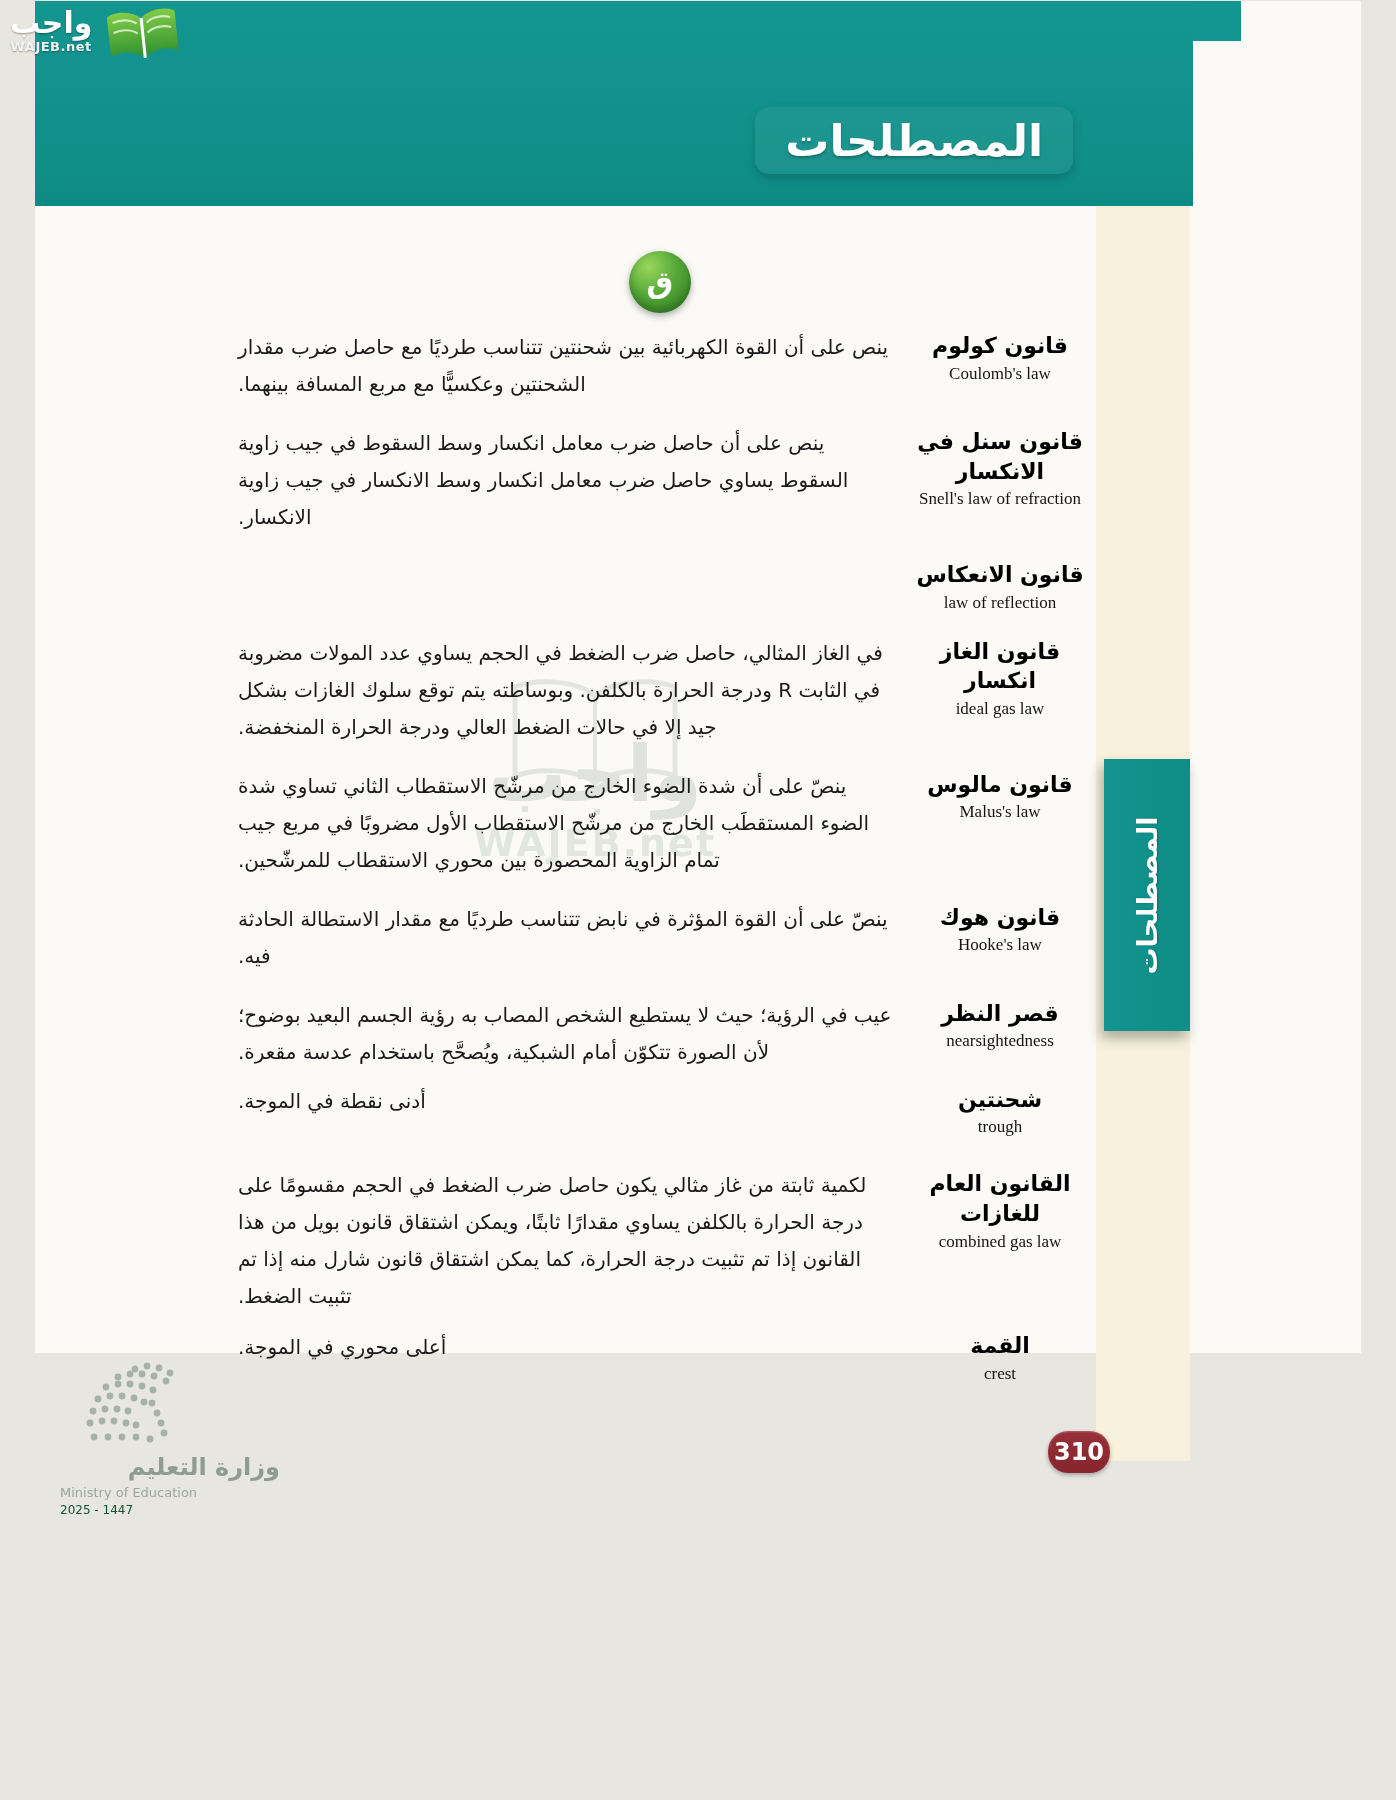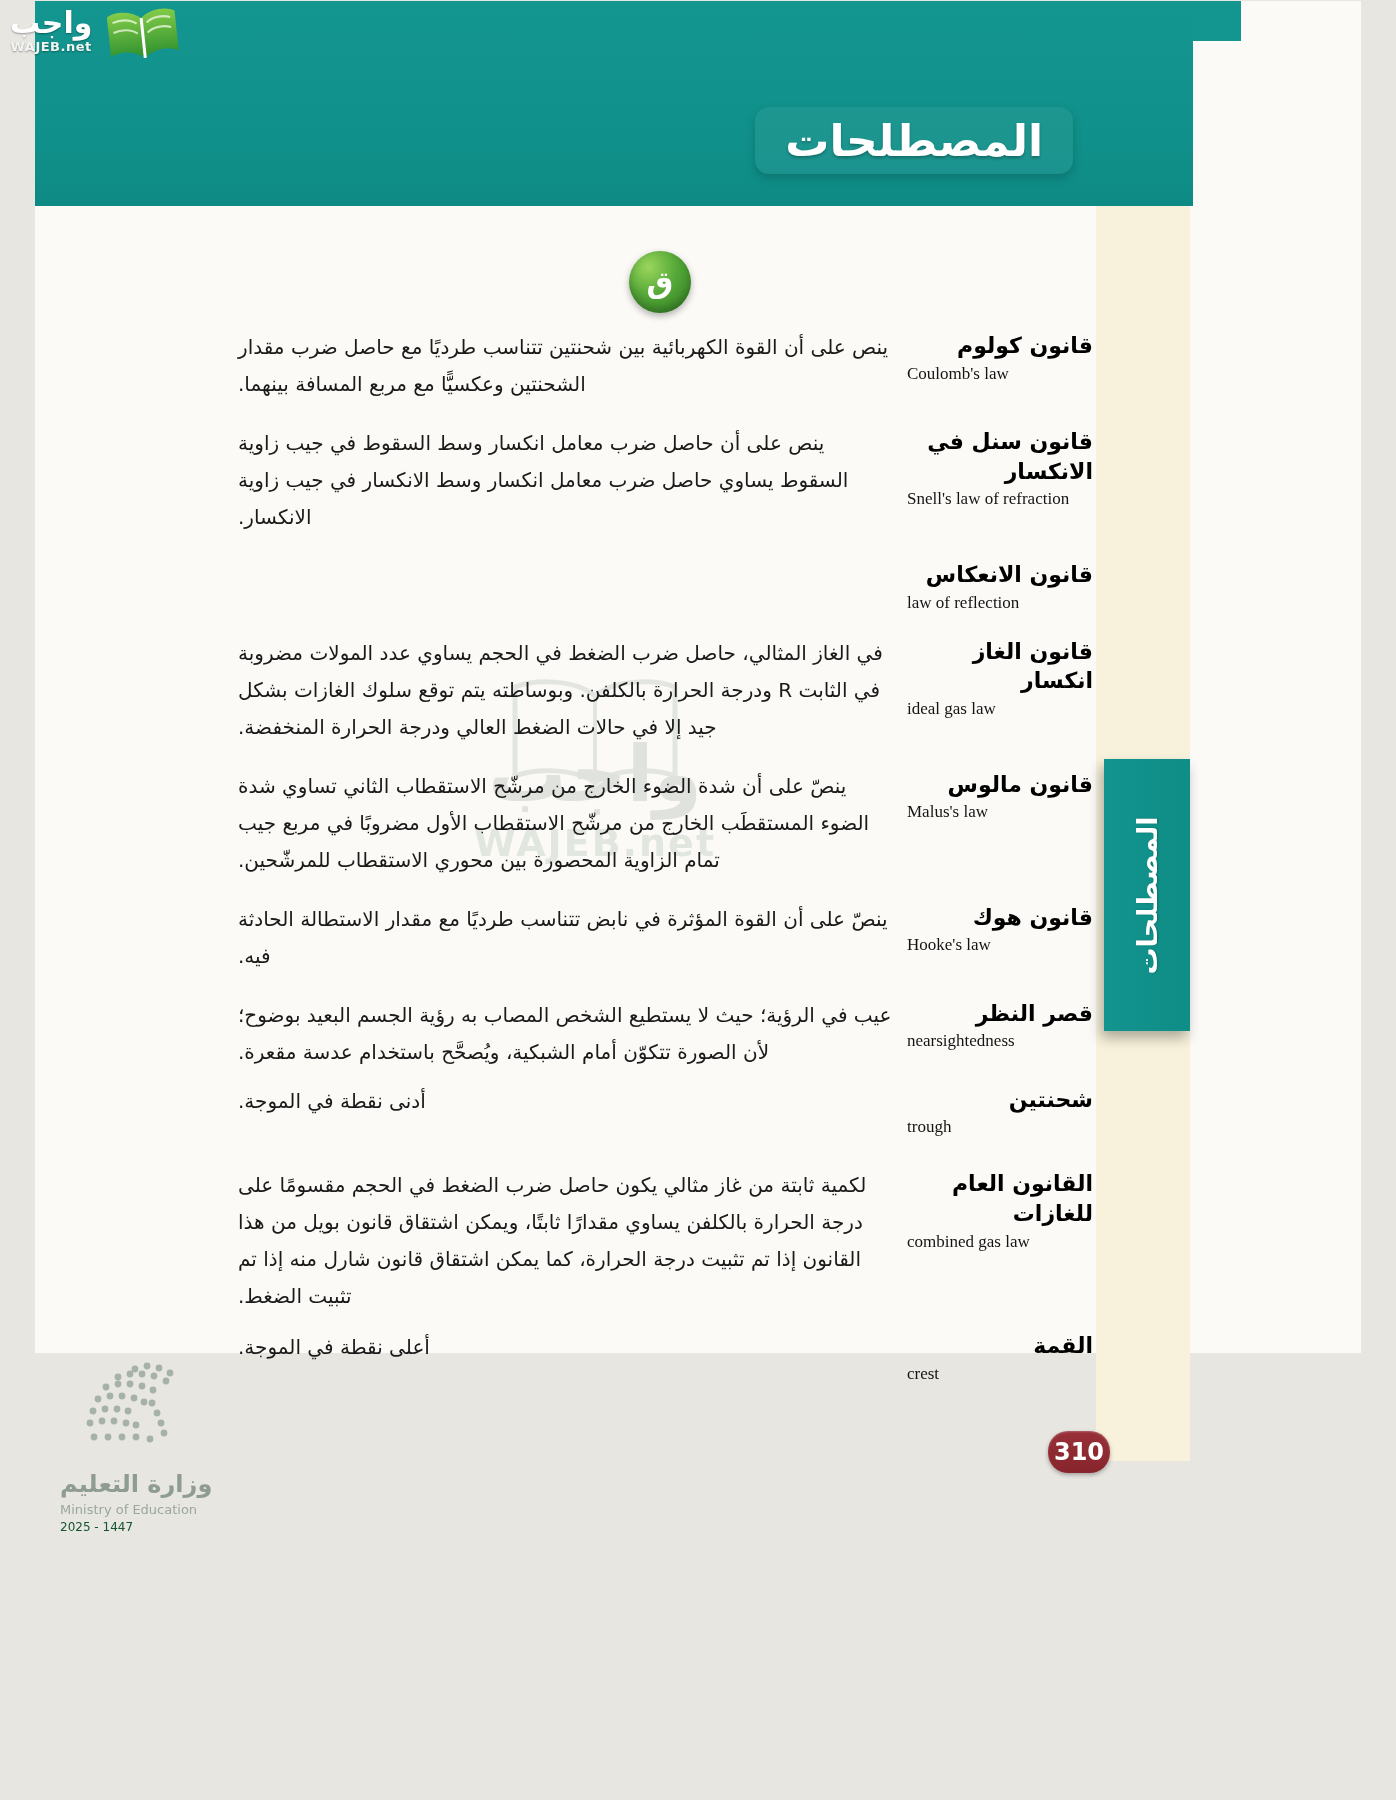--- a/index.html
+++ b/index.html
@@ -65,21 +65,21 @@
     z-index:3;
   }
   
   .glossary {
     position:absolute; left:203px; top:328px;
     width:855px;
     direction:rtl;
     z-index:2;
   }
   .entry { display:flex; gap:14px; margin-bottom:22px; align-items:flex-start; }
-  .term-col { width:186px; flex:none; padding-top:2px; }
+  .term-col { width:186px; flex:none; text-align:center; padding-top:2px; }
   .term-ar {
     font-size:22px; font-weight:bold; color:#000000;
     direction:rtl; line-height:1.35;
   }
   .term-en {
     font-family:"Liberation Serif", serif;
     font-size:17px; color:#141414;
     direction:ltr; white-space:nowrap;
     margin-top:3px;
   }
@@ -124,22 +124,22 @@
     font-size:38px; font-weight:bold; color:#c9d3c6;
     letter-spacing:2px; margin-top:8px;
   }
   
   .ministry {
     position:absolute; left:25px; top:1358px;
     width:220px; z-index:2;
   }
   .ministry-ar {
     font-size:24px; font-weight:bold; color:#8e9c92;
-    direction:rtl; text-align:left; letter-spacing:1px;
-    margin-top:17px;
+    direction:rtl; text-align:right; letter-spacing:1px;
+    margin-top:0;
   }
   .ministry-en { font-size:13px; color:#9aa79d; margin-top:4px; }
   .ministry-years { font-size:12px; color:#14532d; margin-top:3px; }
   .page-badge {
     position:absolute; left:1013px; top:1430px;
     width:62px; height:42px;
     background:linear-gradient(180deg,#983038,#86242c);
     border-radius:20px;
     box-shadow:0 2px 4px rgba(0,0,0,0.3), inset 0 1px 2px rgba(255,255,255,0.25);
     display:flex; align-items:center; justify-content:center;
@@ -239,21 +239,21 @@
         <div class="term-en">combined gas law</div>
       </div>
       <div class="def">لكمية ثابتة من غاز مثالي يكون حاصل ضرب الضغط في الحجم مقسومًا على درجة الحرارة بالكلفن يساوي مقدارًا ثابتًا، ويمكن اشتقاق قانون بويل من هذا القانون إذا تم تثبيت درجة الحرارة، كما يمكن اشتقاق قانون شارل منه إذا تم تثبيت الضغط.</div>
     </div>
 
     <div class="entry">
       <div class="term-col">
         <div class="term-ar">القمة</div>
         <div class="term-en">crest</div>
       </div>
-      <div class="def">أعلى نقطة في الموجة.</div>
+      <div class="def">أعلى محوري في الموجة.</div>
     </div>
 
   </div>
 
   <div class="sidebar-cream"></div>
   <div class="side-tab">
     <span class="side-tab-label">المصطلحات</span>
   </div>
 
   <div class="ministry">

